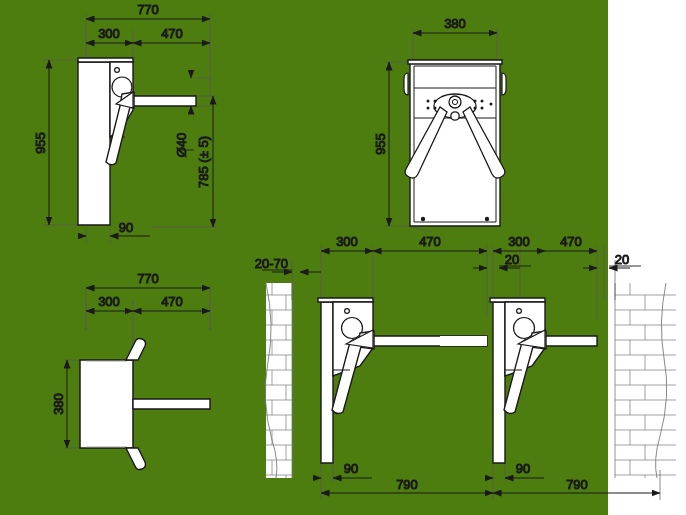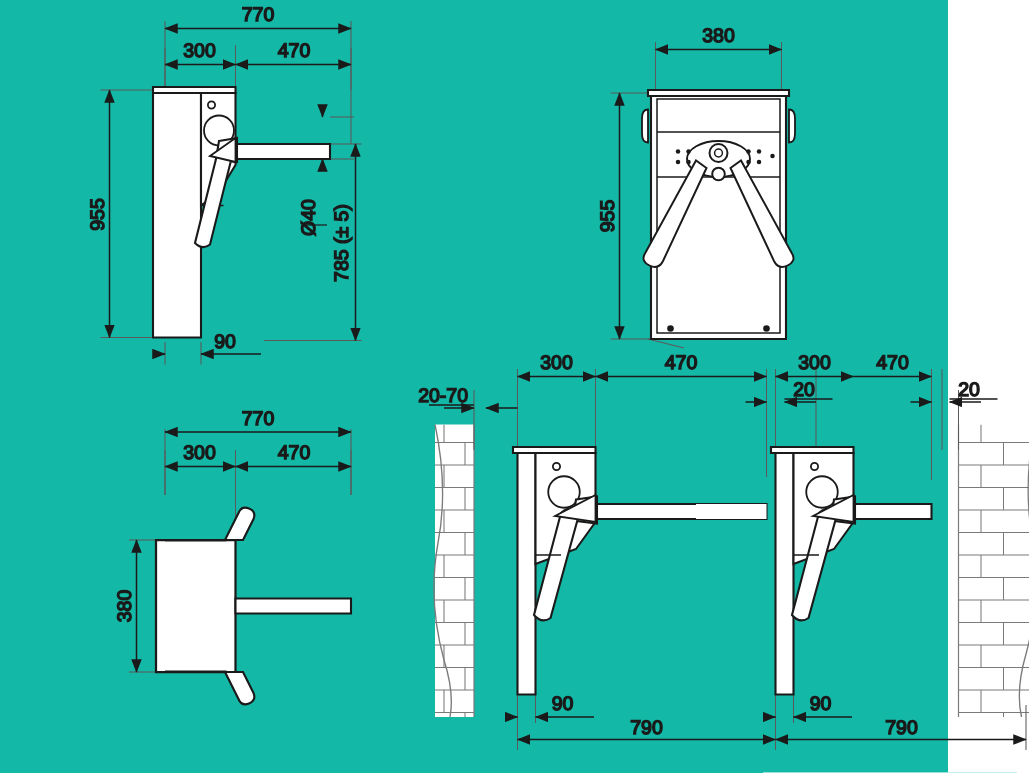--- a/index.html
+++ b/index.html
@@ -1,17 +1,17 @@
 <!DOCTYPE html>
 <html><head>
 <meta charset="utf-8">
 <style>
   html,body{margin:0;padding:0;background:#ffffff;}
   body{width:686px;height:515px;overflow:hidden;font-family:"Liberation Sans",sans-serif;}
-  #stage{position:relative;width:608px;height:515px;background:#14b8a6;padding-left:24px;}
+  #stage{position:relative;width:608px;height:515px;background:#4d7c0f;}
   svg{display:block;}
   text{font-family:"Liberation Sans",sans-serif;font-size:13px;fill:#1a1a1a;}
 </style>
 </head>
 <body>
 
 <div id="stage">
 <svg width="686" height="515" viewBox="0 0 686 515">
   <defs>
     <marker id="ah" markerWidth="9" markerHeight="7" refX="8.5" refY="3.5" orient="auto" markerUnits="userSpaceOnUse">

